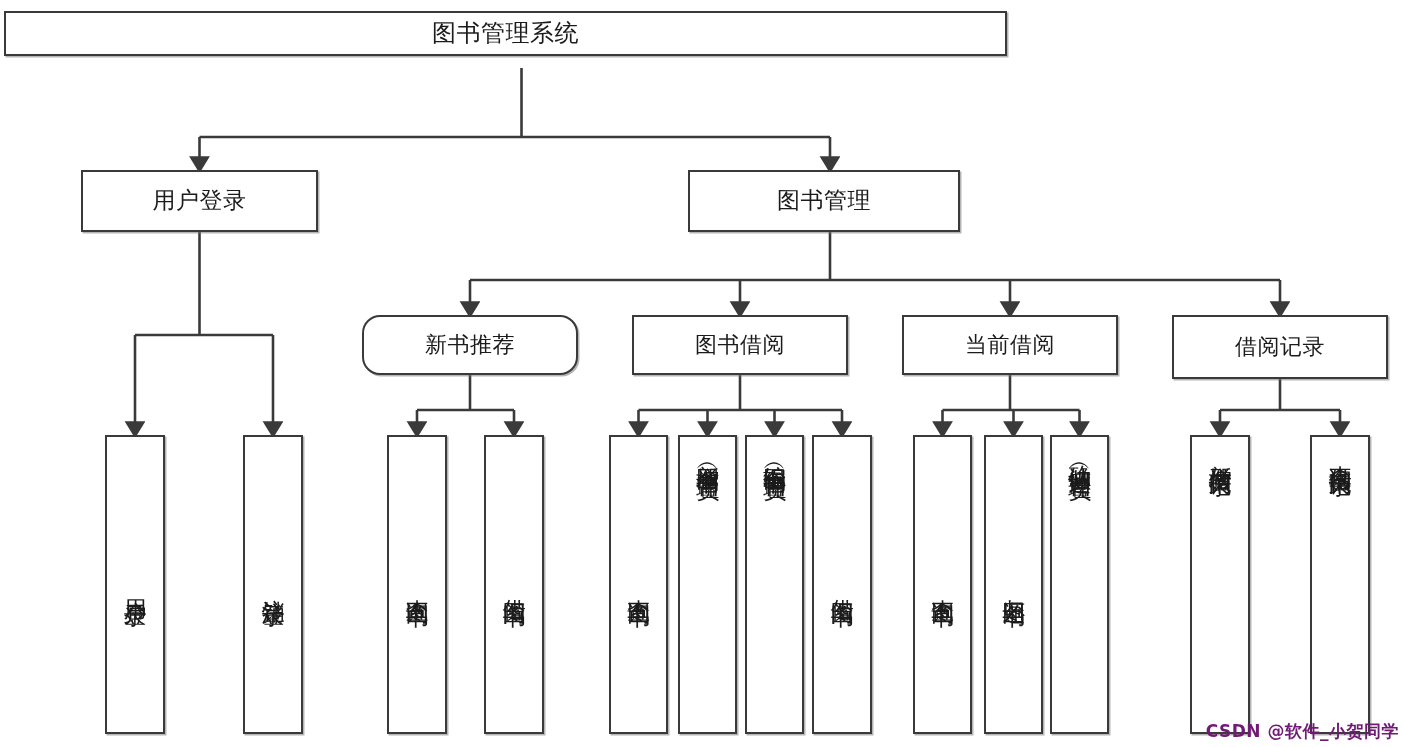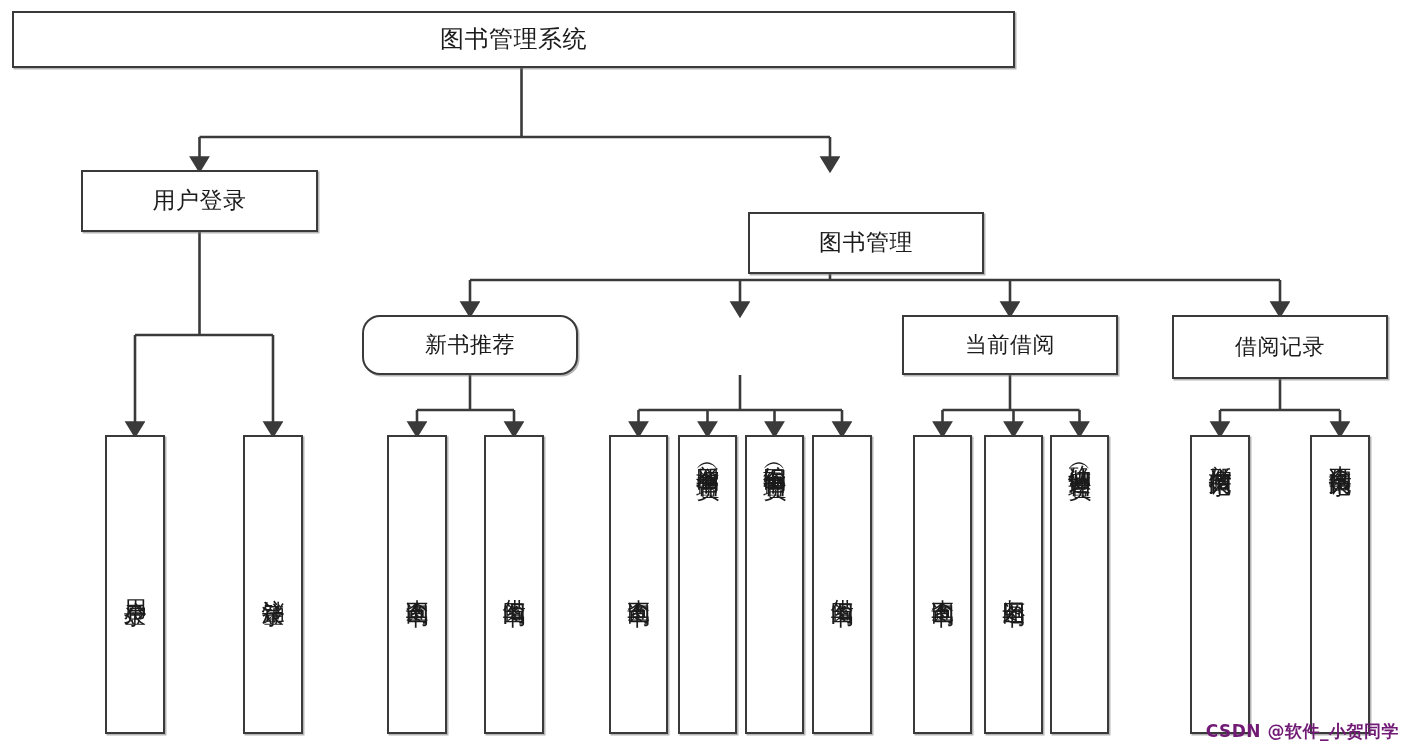--- a/index.html
+++ b/index.html
@@ -133,34 +133,37 @@
       <path d="M1013.5,410 L1013.5,427" marker-end="url(#arrow)"></path>
       <path d="M1079.5,410 L1079.5,427" marker-end="url(#arrow)"></path>
 
       <path d="M1280,375 L1280,410"></path>
       <path d="M1220,410 L1340,410"></path>
       <path d="M1220,410 L1220,427" marker-end="url(#arrow)"></path>
       <path d="M1340,410 L1340,427" marker-end="url(#arrow)"></path>
     </g>
   </svg>
 
-  <div class="node-box node-root" id="node-root" style="left: 12px; top: 11px; width: 1003px; height: 57px;">
+  <div class="node-box node-root" id="node-root" style="left: 4px; top: 11px; width: 1003px; height: 45px;">
     <span class="node-label">图书管理系统</span>
   </div>
 
   <div class="node-box node-l2" id="node-l2-0" style="left: 81px; top: 170px; width: 237px; height: 62px;">
     <span class="node-label">用户登录</span>
   </div>
-  <div class="node-box node-l2" id="node-l2-1" style="left: 748px; top: 170px; width: 236px; height: 62px; margin-top: 42px;">
+  <div class="node-box node-l2" id="node-l2-1" style="left: 688px; top: 170px; width: 272px; height: 62px;">
     <span class="node-label">图书管理</span>
   </div>
 
   <div class="node-box node-l3" id="node-l3-0" style="left: 362px; top: 315px; width: 216px; height: 60px; border-radius: 18px;">
     <span class="node-label">新书推荐</span>
   </div>
+  <div class="node-box node-l3" id="node-l3-1" style="left: 632px; top: 315px; width: 216px; height: 60px;">
+    <span class="node-label">图书借阅</span>
+  </div>
   <div class="node-box node-l3" id="node-l3-2" style="left: 902px; top: 315px; width: 216px; height: 60px;">
     <span class="node-label">当前借阅</span>
   </div>
   <div class="node-box node-l3" id="node-l3-3" style="left: 1172px; top: 315px; width: 216px; height: 64px;">
     <span class="node-label">借阅记录</span>
   </div>
 
   <div class="node-box node-leaf leaf-short" id="node-leaf-0" style="left: 105px; top: 435px; width: 60px; height: 299px;">
     <span class="node-label">用户登录</span>
   </div>

